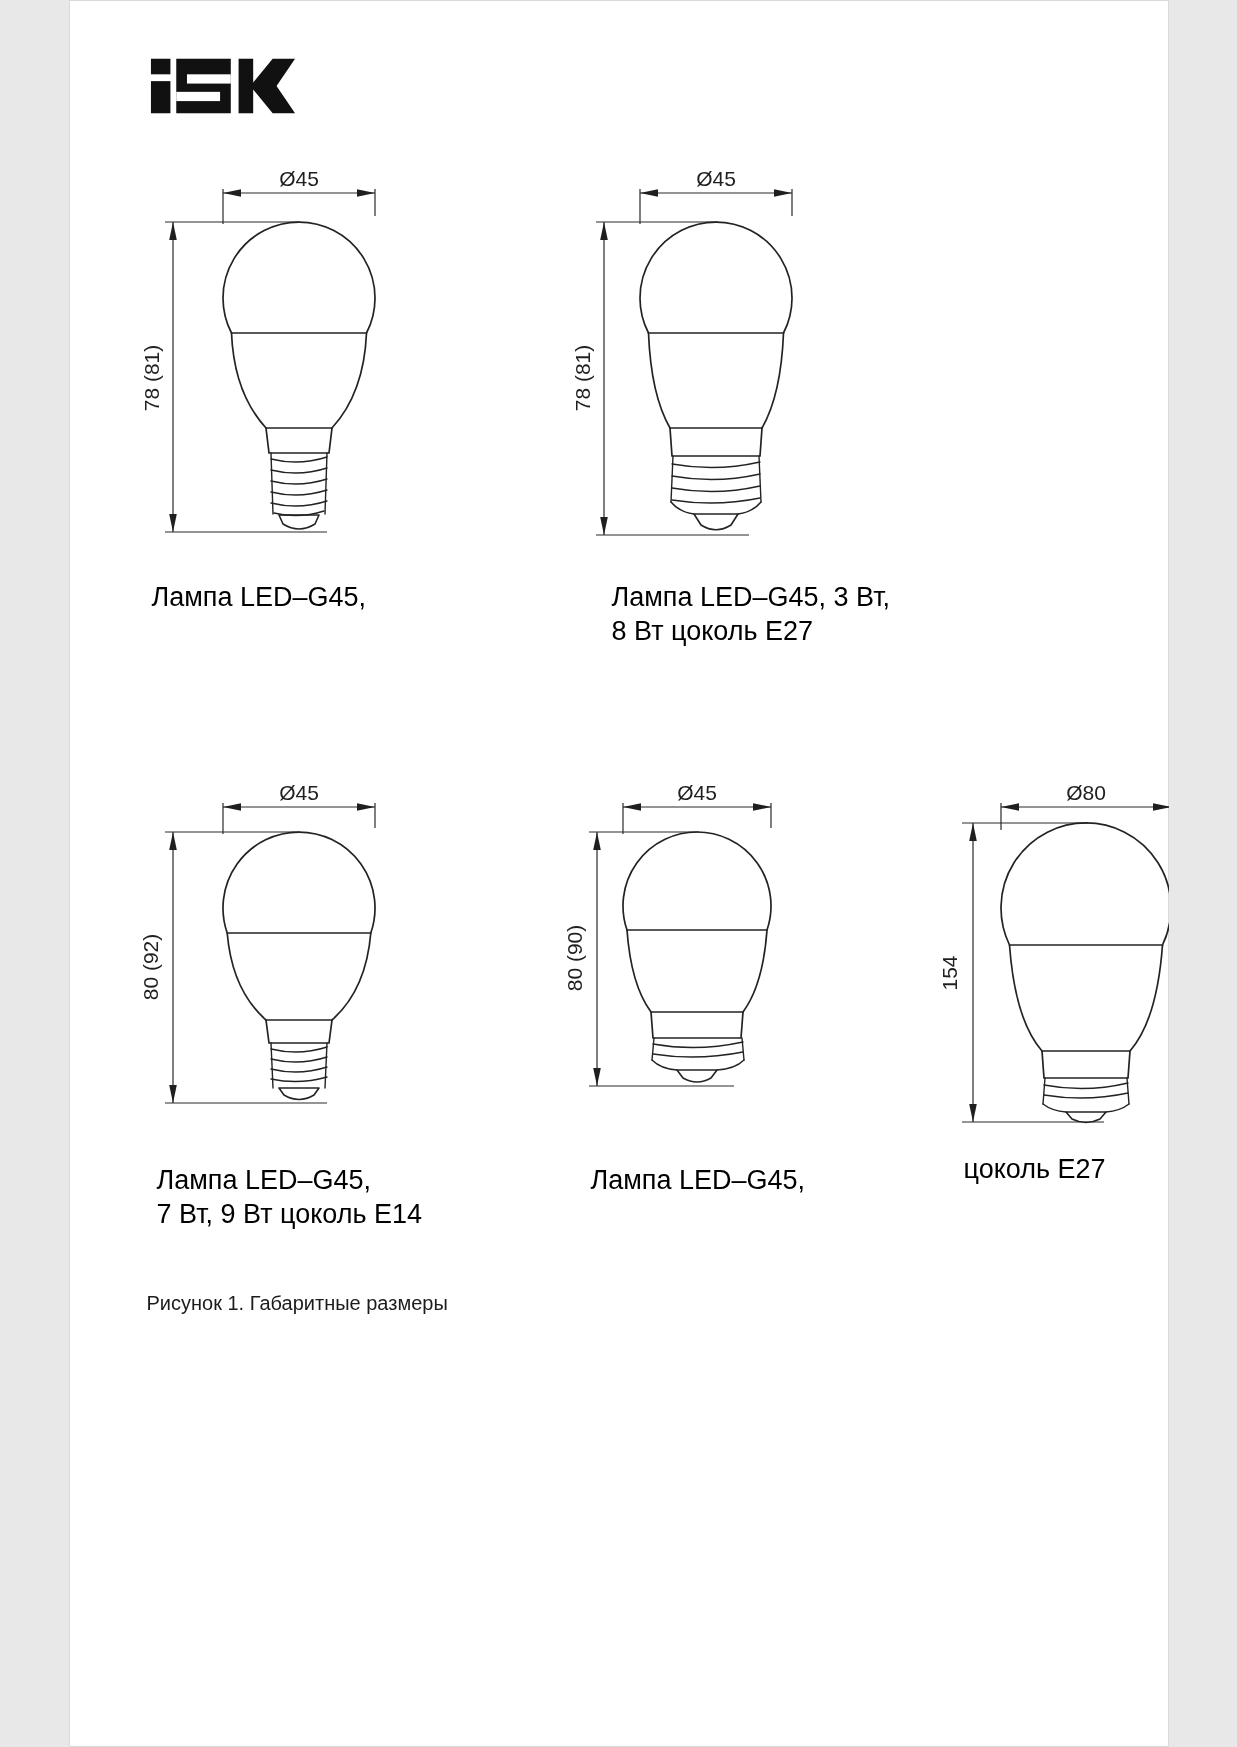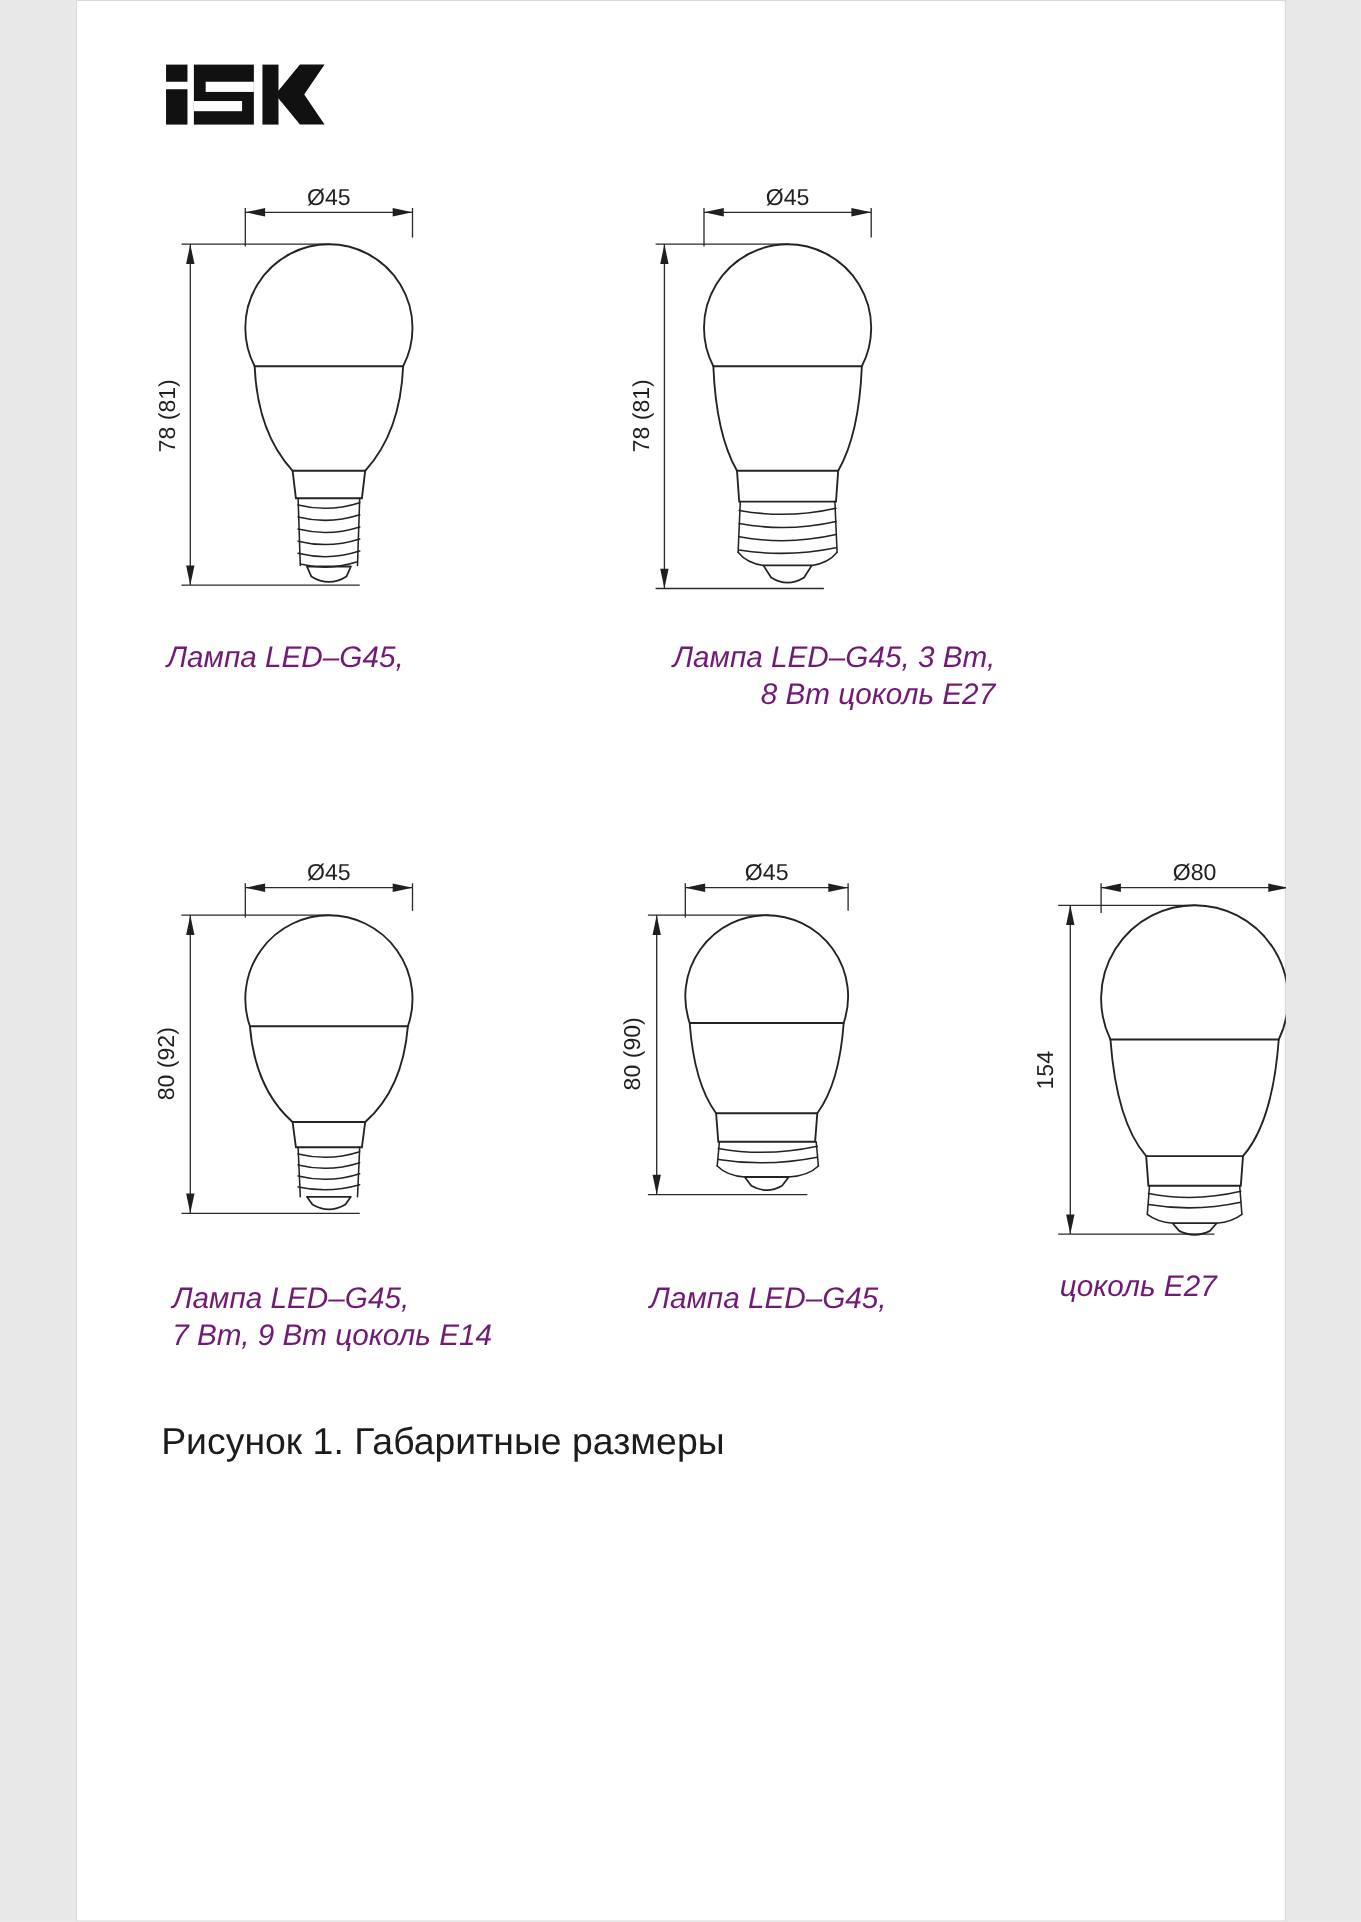--- a/index.html
+++ b/index.html
@@ -24,27 +24,26 @@
   .dim-line{stroke:#2a2a2a;stroke-width:1.2;fill:none;}
   .dim-arrow{fill:#1f1f1f;stroke:none;}
   .bulb{stroke:#232323;stroke-width:1.7;fill:none;stroke-linecap:round;}
   .thread{stroke:#232323;stroke-width:1.4;fill:none;stroke-linecap:round;}
   .contact{stroke:#232323;stroke-width:1.6;fill:none;stroke-linejoin:round;}
   .lamp-caption{
     position:absolute;
     font-size:27px;
     line-height:34px;
     letter-spacing:0px;
-    color:#701a75;
+    color:#000000;
     white-space:nowrap;
-    font-style:italic;
   }
   .figure-caption{
     position:absolute;
-    font-size:34px;
+    font-size:20px;
     color:#1c1c1c;
     white-space:nowrap;
   }
   .logo{position:absolute;}
   .logo svg *{fill:#111111;}
   .logo svg .cut{fill:#ffffff;}
 </style>
 </head>
 <body>
 
@@ -191,21 +190,21 @@
         <path class="thread" d="M194,414 Q203,421 217,422 M280,414 Q271,421 257,422"></path>
         <path class="contact" d="M217,422 H257 L251,429 Q237,436 223,429 Z"></path>
       </g>
     </svg>
   </div>
 
   <div class="lamp-caption" style="left:83px;top:580px;">
     <div>Лампа LED–G45,</div>
   </div>
 
-  <div class="lamp-caption" style="left:543px;top:580px;text-align:right;">
+  <div class="lamp-caption" style="left:543px;top:580px;">
     <div>Лампа LED–G45, 3 Вт,</div>
     <div>8 Вт цоколь E27</div>
   </div>
 
   <div class="lamp-caption" style="left:88px;top:1163px;">
     <div>Лампа LED–G45,</div>
     <div>7 Вт, 9 Вт цоколь E14</div>
   </div>
 
   <div class="lamp-caption" style="left:522px;top:1163px;">

